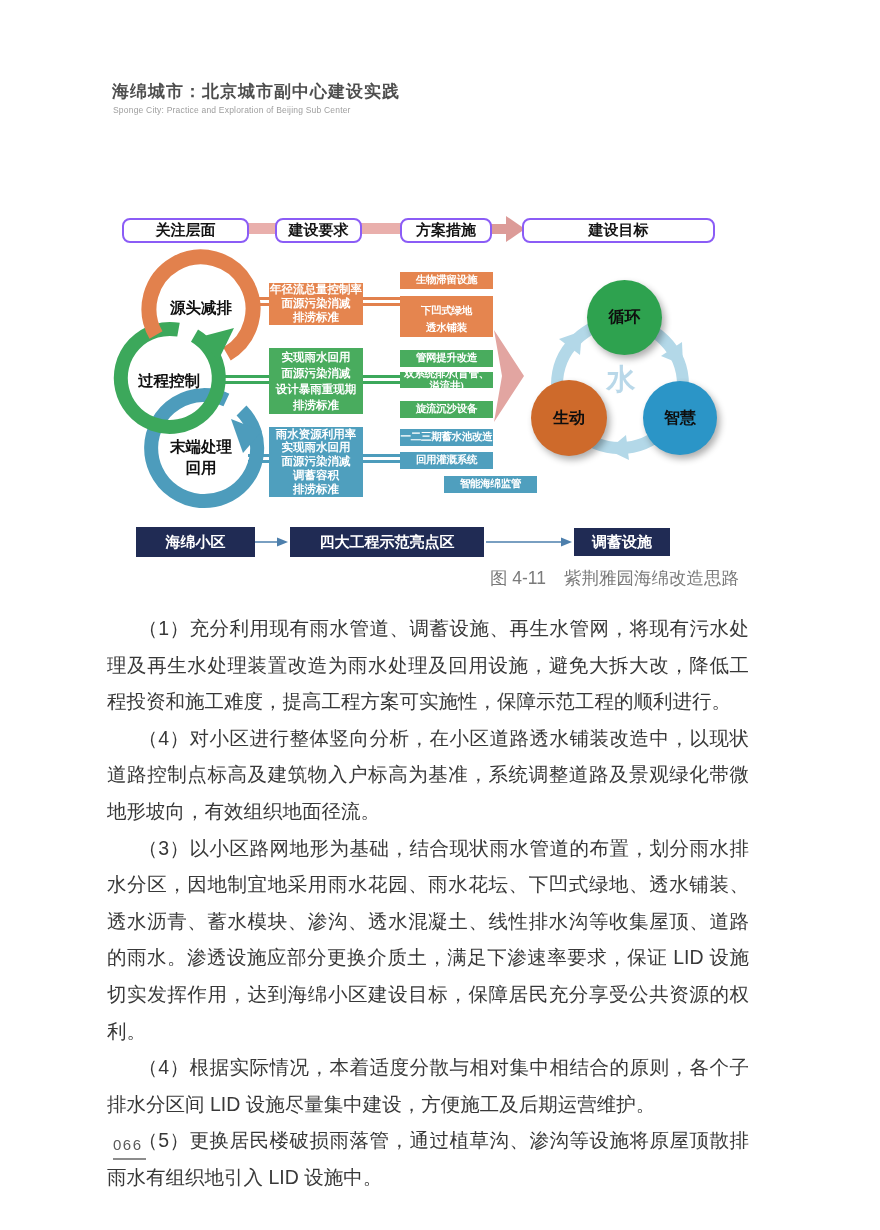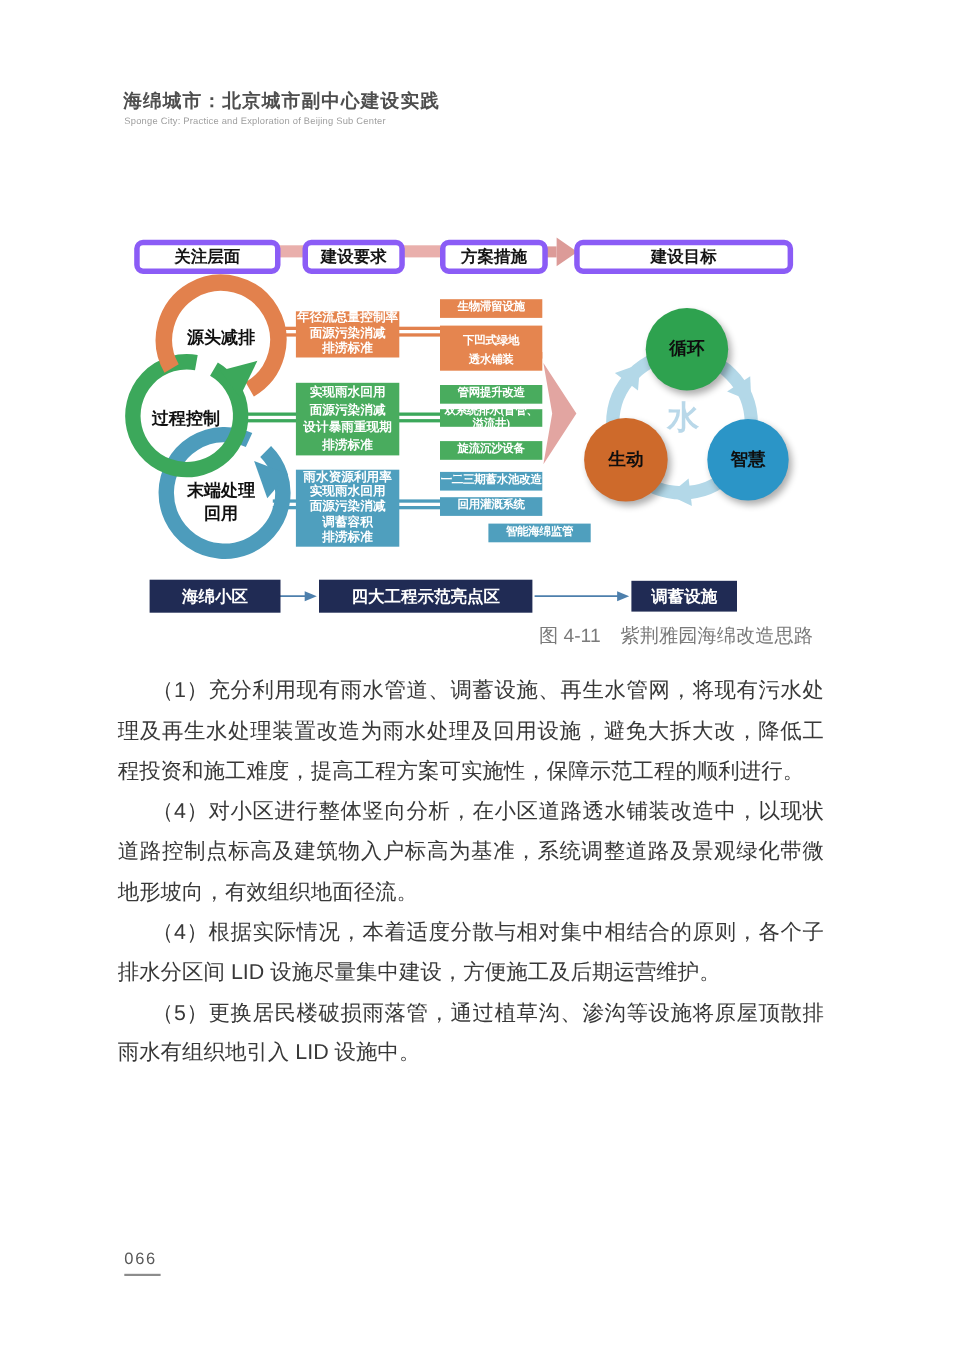--- a/index.html
+++ b/index.html
@@ -5,21 +5,21 @@
   html,body{margin:0;padding:0;background:#ffffff;}
   .page{position:relative;width:880px;height:1230px;background:#fff;overflow:hidden;
         font-family:"Liberation Sans","DejaVu Sans",sans-serif;}
   
   .book-title{position:absolute;left:112px;top:80px;font-size:17px;font-weight:600;
               color:#4e4e4e;letter-spacing:1px;}
   .book-subtitle{position:absolute;left:113px;top:105px;font-size:8.5px;color:#9e9e9e;
                  letter-spacing:.2px;}
   
   .fig-svg{position:absolute;left:0;top:0;width:880px;height:620px;}
-  .stage-box{position:absolute;height:21px;background:#fff;border:5px solid #8b5cf6;
+  .stage-box{position:absolute;height:21px;background:#fff;border:2px solid #8b5cf6;
              border-radius:8px;display:flex;align-items:center;justify-content:center;
              font-family:"Liberation Serif","DejaVu Serif",serif;font-weight:700;
              font-size:15px;color:#141414;z-index:3;text-align:center;}
   .ring-label{position:absolute;width:84px;text-align:center;z-index:3;
               font-family:"Liberation Serif","DejaVu Serif",serif;font-weight:700;
               font-size:15.5px;color:#101010;white-space:pre-line;line-height:1.35;}
   .req-box{position:absolute;left:269px;width:94px;display:flex;flex-direction:column;
            align-items:center;justify-content:center;z-index:2;
            font-family:"Liberation Serif","DejaVu Serif",serif;font-weight:700;
            color:#ffffff;font-size:11.5px;}
@@ -160,19 +160,20 @@
   <div class="flow-box" style="left:290px;top:527px;width:194px;height:30px;">四大工程示范亮点区</div>
   <div class="flow-box" style="left:574px;top:528px;width:96px;height:28px;">调蓄设施</div>
 
   <div class="fig-caption">
     <span class="cap-label">图 4-11</span><span>紫荆雅园海绵改造思路</span>
   </div>
 
   <div class="body-text">
     <p>（1）充分利用现有雨水管道、调蓄设施、再生水管网，将现有污水处理及再生水处理装置改造为雨水处理及回用设施，避免大拆大改，降低工程投资和施工难度，提高工程方案可实施性，保障示范工程的顺利进行。</p>
     <p>（4）对小区进行整体竖向分析，在小区道路透水铺装改造中，以现状道路控制点标高及建筑物入户标高为基准，系统调整道路及景观绿化带微地形坡向，有效组织地面径流。</p>
+    <p>（3）以小区路网地形为基础，结合现状雨水管道的布置，划分雨水排水分区，因地制宜地采用雨水花园、雨水花坛、下凹式绿地、透水铺装、透水沥青、蓄水模块、渗沟、透水混凝土、线性排水沟等收集屋顶、道路的雨水。渗透设施应部分更换介质土，满足下渗速率要求，保证 LID 设施切实发挥作用，达到海绵小区建设目标，保障居民充分享受公共资源的权利。</p>
     <p>（4）根据实际情况，本着适度分散与相对集中相结合的原则，各个子排水分区间 LID 设施尽量集中建设，方便施工及后期运营维护。</p>
     <p>（5）更换居民楼破损雨落管，通过植草沟、渗沟等设施将原屋顶散排雨水有组织地引入 LID 设施中。</p>
   </div>
 
   <div class="page-number">066</div>
 
 </div>
 
 </body></html>

